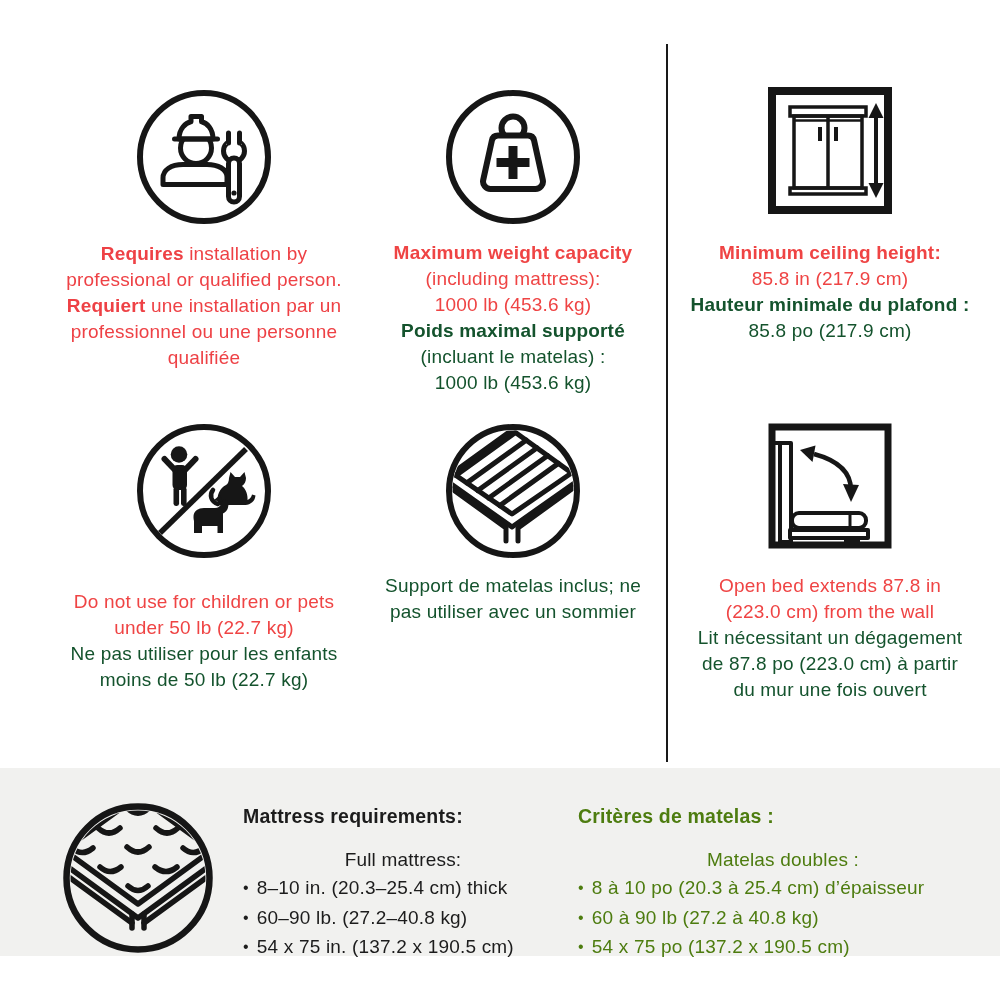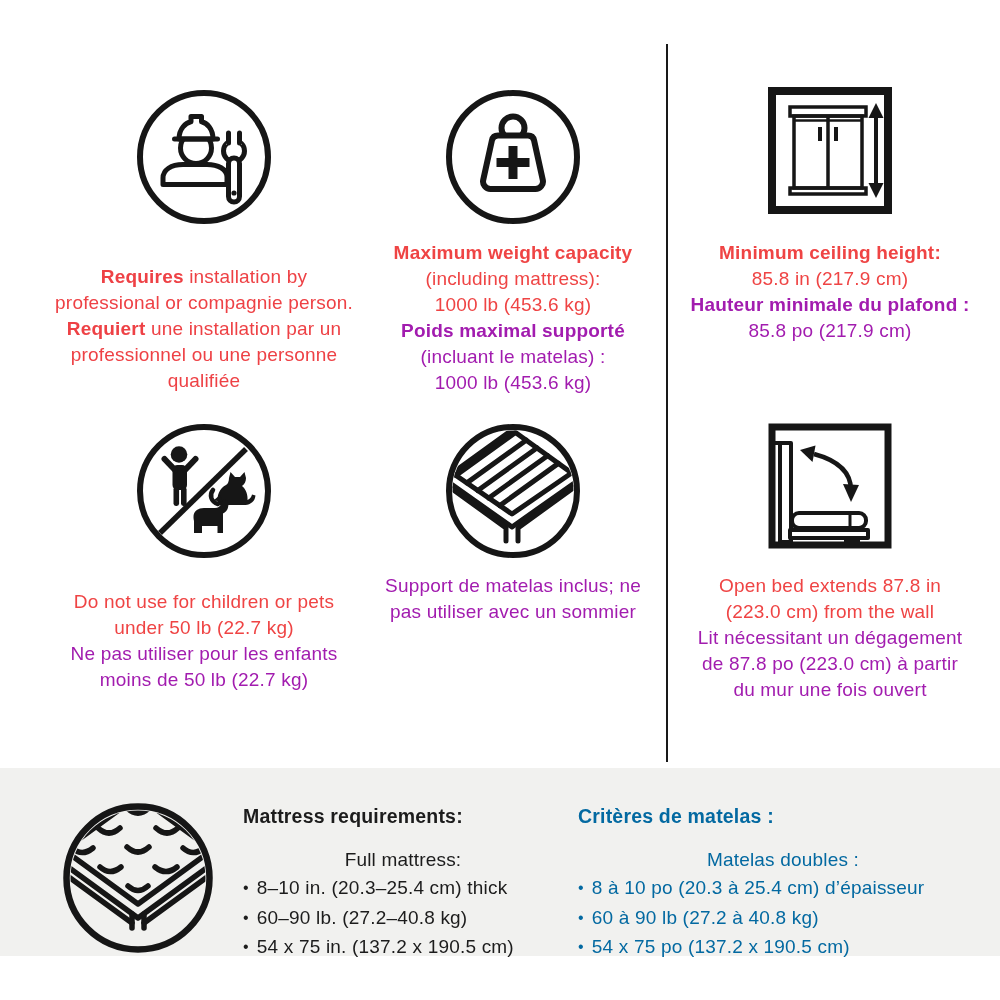--- a/index.html
+++ b/index.html
@@ -4,34 +4,34 @@
 <style>
   html,body{margin:0;padding:0;background:#ffffff;}
   .canvas{position:relative;width:1000px;height:1000px;background:#ffffff;overflow:hidden;
           font-family:"Liberation Sans","DejaVu Sans",sans-serif;color:#1c1c1c;}
   .divider{position:absolute;left:666px;top:44px;width:2px;height:718px;background:#191919;}
   .block{position:absolute;text-align:center;}
   .block .icon{position:absolute;top:0;left:50%;transform:translateX(-50%);}
   .block .txt{position:absolute;left:0;width:100%;font-size:19px;line-height:26px;letter-spacing:.01em;}
   .line{white-space:nowrap;}
   .en{color:#ef4444;}
-  .fr{color:#a21caf;}
+  .fr{color:#14532d;}
   .red{color:#ee4145;}
   .bold{font-weight:700;}
-  .b1{left:36px;top:87px;width:336px;}  .b1 .txt{top:154px;margin-top:23px;}
+  .b1{left:36px;top:87px;width:336px;}  .b1 .txt{top:154px;}
   .b2{left:360px;top:87px;width:306px;} .b2 .txt{top:153px;}
   .b3{left:668px;top:84px;width:324px;} .b3 .txt{top:156px;}
   .b4{left:40px;top:421px;width:328px;} .b4 .txt{top:168px;}
   .b5{left:360px;top:421px;width:306px;}.b5 .txt{top:152px;}
   .b6{left:668px;top:420px;width:324px;}.b6 .txt{top:153px;}
   .panel{position:absolute;left:0;top:768px;width:1000px;height:188px;background:#f1f1ef;padding-left:45px;}
   .panel .icon{position:absolute;left:60px;top:32px;}
   .pcol{position:absolute;top:35px;font-size:19px;letter-spacing:.01em;}
   .encol{left:243px;width:320px;}
-  .frcol{left:578px;width:410px;color:#0369a1;}
+  .frcol{left:578px;width:410px;color:#4d7c0f;}
   .ptitle{font-weight:700;font-size:19.5px;line-height:26px;}
   .psub{margin-top:17px;line-height:28px;text-align:center;}
   .pb{line-height:28.5px;}
   .pb::before{content:"•";display:inline-block;margin-right:8px;font-size:16px;transform:translateY(-1px);}
   svg{display:block;}
 </style>
 </head>
 <body>
 
 <div class="canvas">
@@ -53,21 +53,21 @@
         <g stroke="#161616" stroke-width="5" stroke-linecap="round">
           <line x1="94.5" y1="56" x2="94.5" y2="46"></line>
           <line x1="105.5" y1="56" x2="105.5" y2="46"></line>
         </g>
         <rect x="94.5" y="71" width="11" height="44" rx="5.5" fill="#ffffff" stroke="#161616" stroke-width="5"></rect>
         <circle cx="100" cy="106" r="2.6" fill="#161616"></circle>
       </g>
     </svg>
     <div class="txt red">
       <div class="line"><span class="bold">Requires</span><span> installation by</span></div>
-      <div class="line">professional or compagnie person.</div>
+      <div class="line">professional or qualified person.</div>
       <div class="line"><span class="bold">Requiert</span><span> une installation par un</span></div>
       <div class="line">professionnel ou une personne</div>
       <div class="line">qualifiée</div>
     </div>
   </section>
 
   <section class="block b2">
     <svg class="icon" width="140" height="140" viewBox="0 0 140 140">
       <circle cx="70" cy="70" r="64" fill="none" stroke="#161616" stroke-width="6"></circle>
       <circle cx="70" cy="41" r="11.5" fill="none" stroke="#161616" stroke-width="6"></circle>

